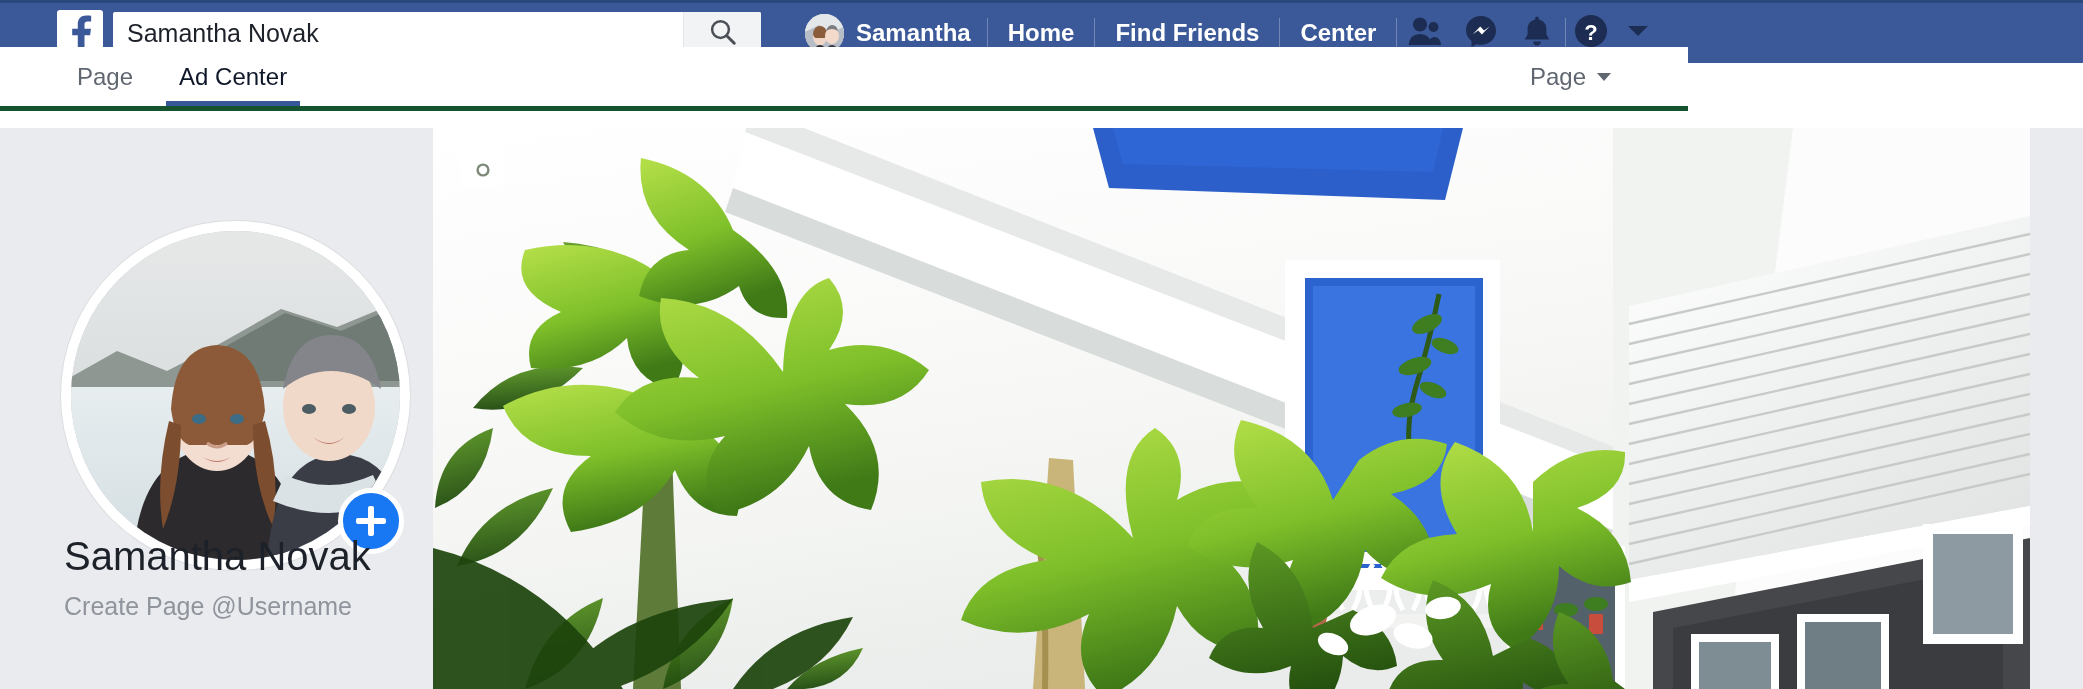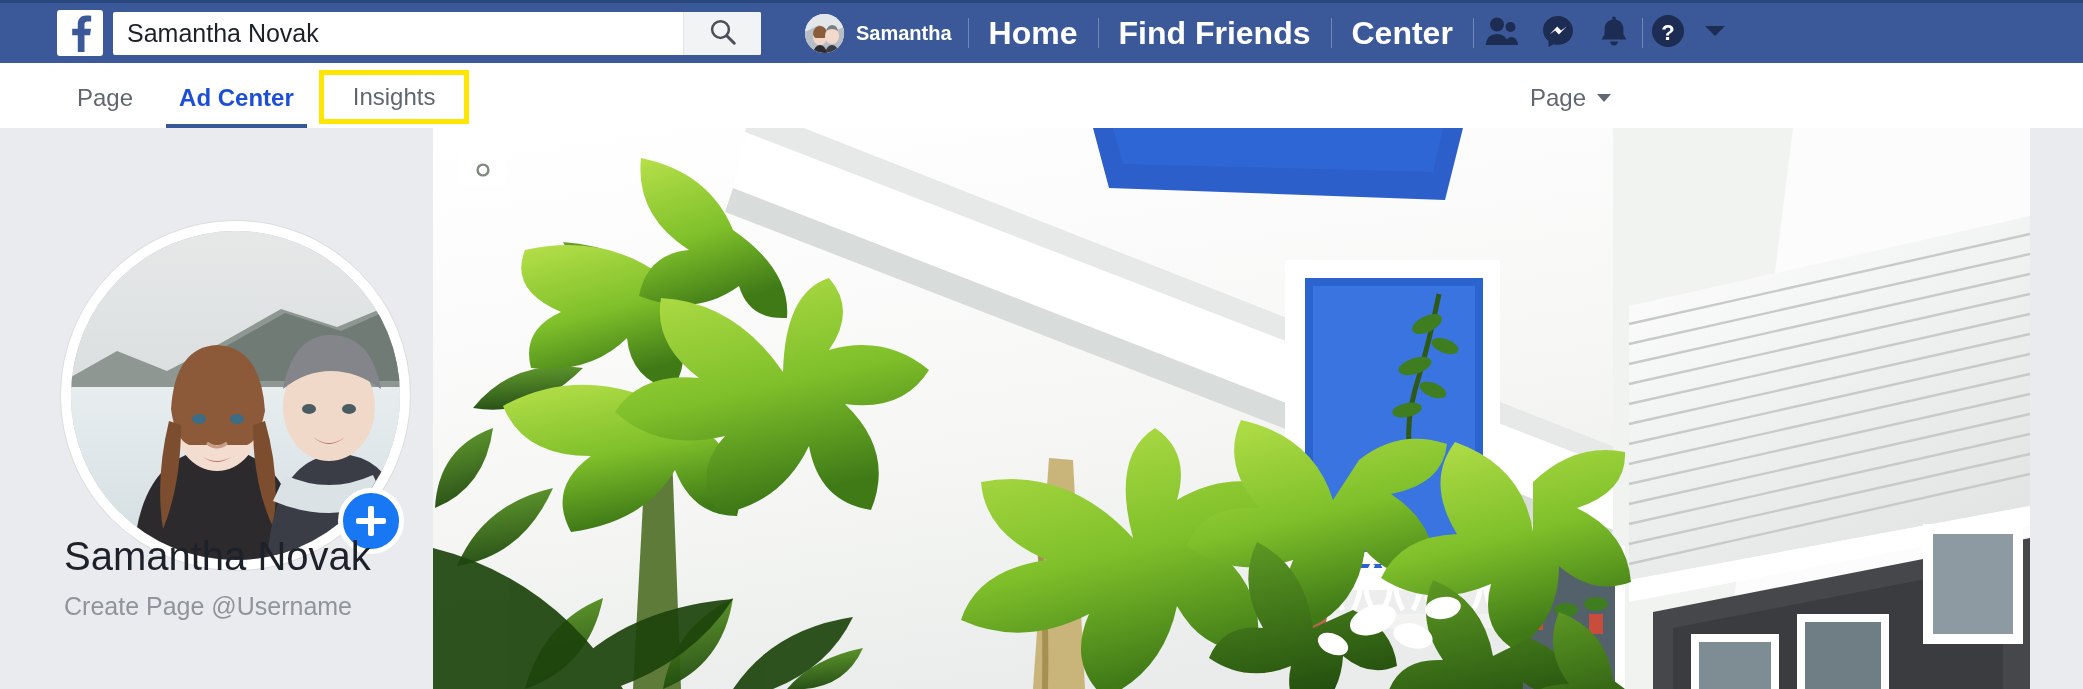--- a/index.html
+++ b/index.html
@@ -68,25 +68,25 @@
   .nav-avatar {
     width: 39px; height: 39px;
     border-radius: 50%;
     overflow: hidden;
     flex: 0 0 auto;
     position: relative;
     background: #9aa3ad;
   }
   .nav-avatar .mini-photo { position: absolute; inset: 0; }
   .nav-user-name {
-    color: #fff; font-size: 20px; font-weight: bold;
+    color: #fff; font-size: 24px; font-weight: bold;
     margin-left: 12px; white-space: nowrap;
   }
   .nav-link {
-    color: #fff; font-size: 32px; font-weight: bold;
+    color: #fff; font-size: 24px; font-weight: bold;
     padding: 0 20px; white-space: nowrap; cursor: pointer;
     line-height: 40px;
   }
   .nav-div {
     width: 1px; height: 30px;
     background: rgba(255,255,255,0.28);
     flex: 0 0 auto;
   }
   .nav-icon-btn {
     width: 56px; height: 44px;
@@ -95,42 +95,42 @@
   }
   .nav-icon-btn.tight { width: 50px; }
   .nav-caret {
     width: 44px; height: 44px;
     display: flex; align-items: center; justify-content: center;
     cursor: pointer;
   }
 
   
   .subnav {
-    position: absolute; left: 0; top: 66px;
+    position: absolute; left: 0; top: 47px;
     width: 1688px; height: 64px;
     background: #ffffff;
-    border-bottom: 1px solid #14532d;
+    border-bottom: 5px solid #14532d;
     display: flex; align-items: stretch;
   }
   .subnav-left { display: flex; align-items: stretch; margin-left: 54px; }
   .subnav-right { display: flex; align-items: stretch; margin-left: auto; margin-right: 54px; }
 
   .tab {
     display: flex; align-items: center; justify-content: center;
     padding: 0 23px;
     font-size: 24px;
     color: #606770;
     white-space: nowrap;
     cursor: pointer;
     position: relative;
     height: 100%;
   }
   .tab.active {
-    color: #1d4ed8;
-    font-weight: bold;
+    color: #0f172a;
+    font-weight: normal;
   }
   .tab.active::after {
     content: "";
     position: absolute; left: 10px; right: 10px; bottom: 0;
     height: 5px; background: #365899;
   }
   .tab .badge {
     display: inline-block;
     background: #fa3e3e;
     color: #fff;
@@ -348,23 +348,20 @@
     <div class="tab">
       <span>Page</span>
     </div>
 
     <div class="tab active">
       <span>Ad Center</span>
     </div>
 
 
 
-    <div class="tab highlight">
-      <span>Insights</span>
-    </div>
 
 
   </div>
 
   <div class="subnav-right">
     <div class="tab">
       <span>Page</span>
       <span class="caret-dn"></span>
     </div>
   </div>

